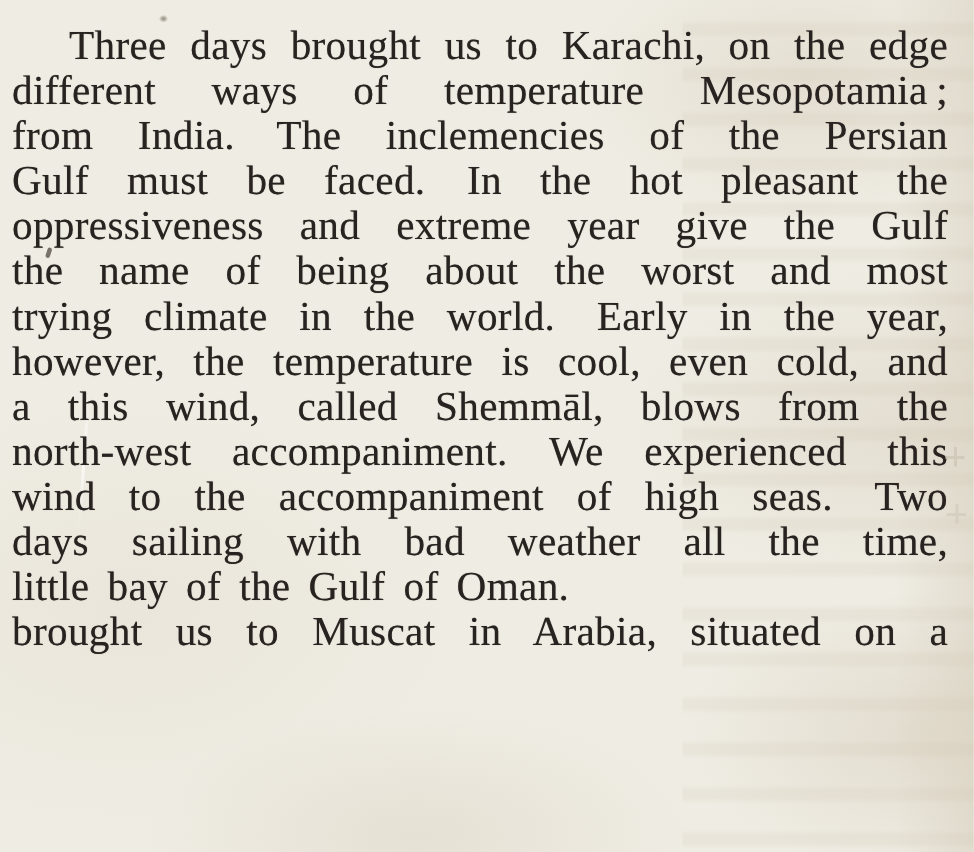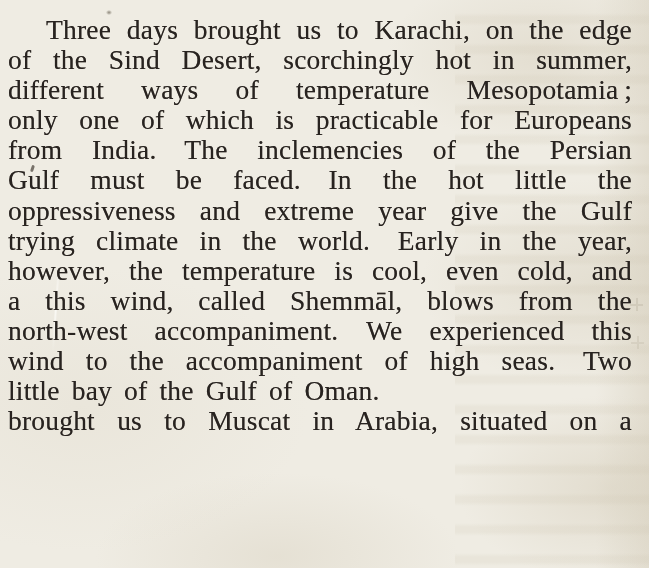--- a/index.html
+++ b/index.html
@@ -90,31 +90,31 @@
 </head>
 <body>
 
 <div class="page">
 
   <div class="show-through"></div>
   <div class="crease"></div>
 
   <div class="paragraph">
     <div class="line first">Three days brought us to Karachi, on the edge</div>
-    <div class="line">of the Sind Desert, scorchingly hot in summer,</div>
     <div class="line">different ways of temperature Mesopotamia ;</div>
-    <div class="line">only one of which is practicable for Europeans</div>
     <div class="line">from India. The inclemencies of the Persian</div>
-    <div class="line">Gulf must be faced. In the hot little the</div>
+    <div class="line">Gulf must be faced. In the hot pleasant the</div>
     <div class="line">oppressiveness and extreme year give the Gulf</div>
+    <div class="line">the name of being about the worst and most</div>
     <div class="line">trying climate in the world. Early in the year,</div>
     <div class="line">however, the temperature is cool, even cold, and</div>
     <div class="line">a this wind, called Shemmāl, blows from the</div>
     <div class="line">north-west accompaniment. We experienced this</div>
     <div class="line">wind to the accompaniment of high seas. Two</div>
+    <div class="line">days sailing with bad weather all the time,</div>
     <div class="line last">little bay of the Gulf of Oman.</div>
     <div class="line">brought us to Muscat in Arabia, situated on a</div>
   </div>
 
   <div class="speck-top"></div>
   <div class="speck-comma"></div>
   <div class="plus-mark plus-1"></div>
   <div class="plus-mark plus-2"></div>
 
   <div class="edge-fade"></div>

